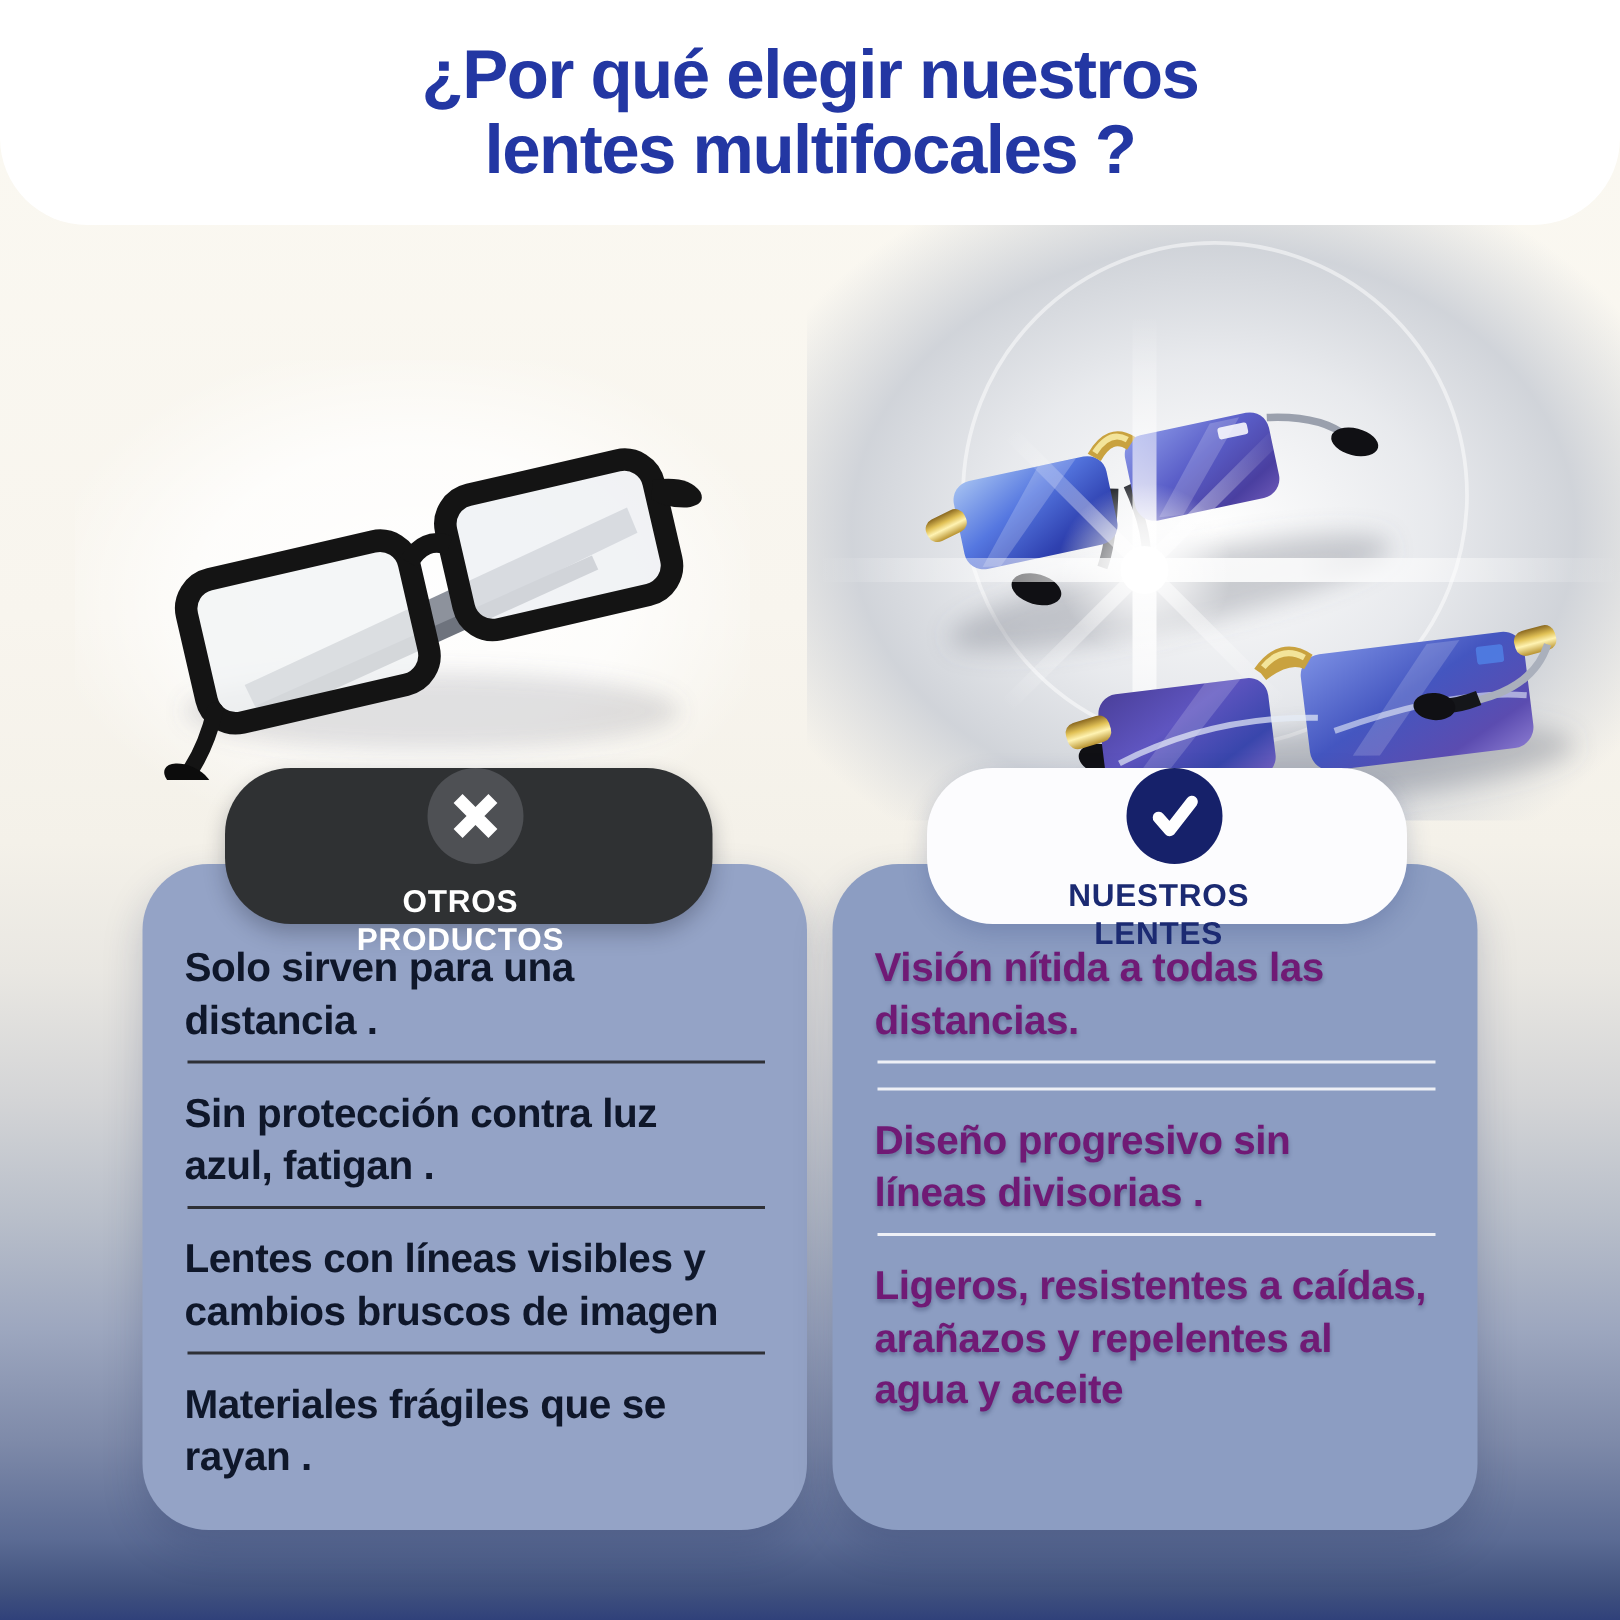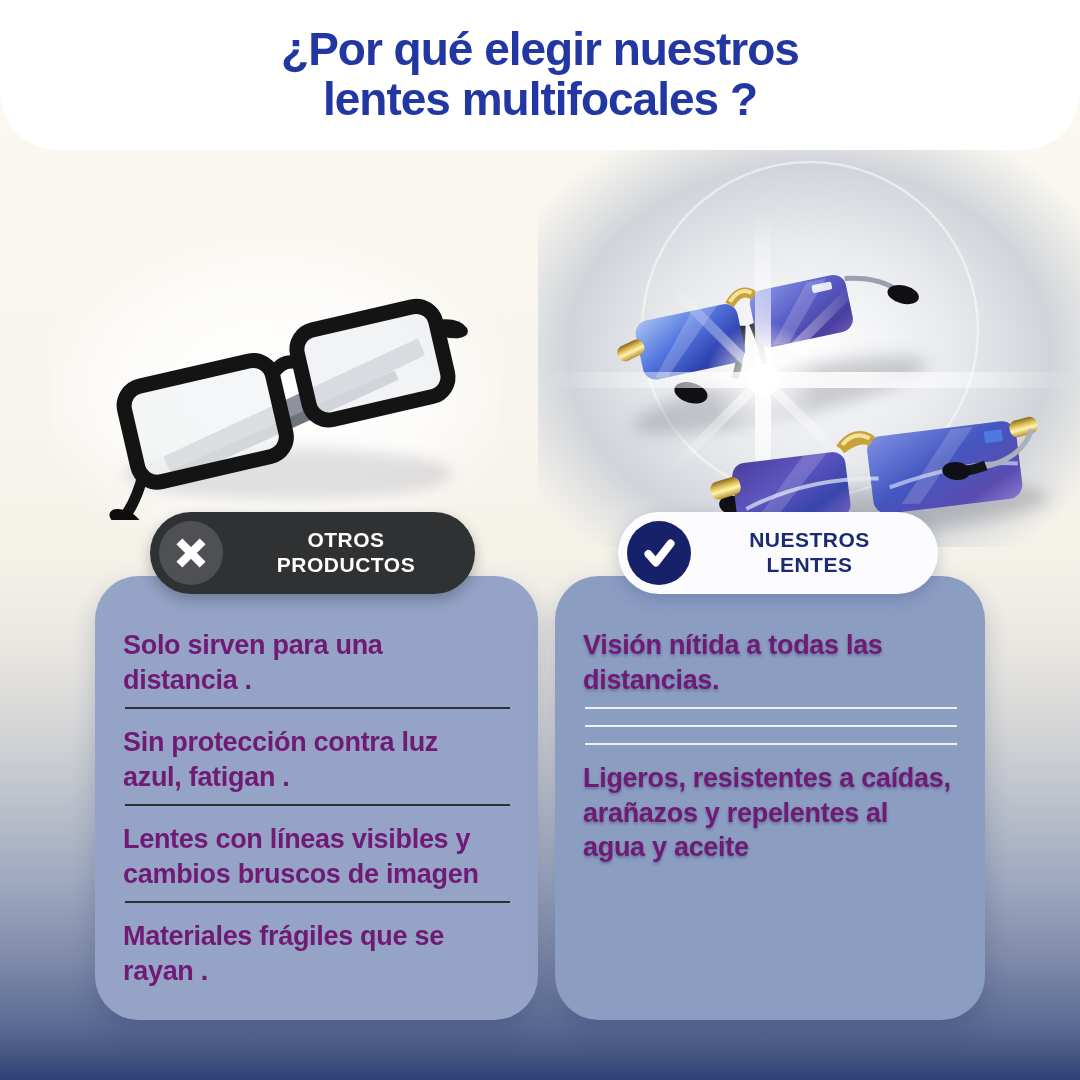--- a/index.html
+++ b/index.html
@@ -30,22 +30,22 @@
     background:radial-gradient(ellipse at 50% 50%, rgba(255,255,255,.95) 0%, rgba(255,255,255,.75) 45%, rgba(255,255,255,0) 78%);
   }
   .glow-right{
     left:538px;top:142px;width:542px;height:405px;
     background:radial-gradient(ellipse at 50% 52%, rgba(255,255,255,.97) 0%, rgba(231,233,237,.95) 38%, rgba(204,208,215,.9) 63%, rgba(204,208,215,0) 86%);
   }
   .black-glasses{position:absolute;left:98px;top:278px;width:372px;height:242px;z-index:2;}
   .blue-glasses{position:absolute;left:545px;top:150px;width:535px;height:400px;z-index:2;}
   
   .pill{
-    position:absolute;top:512px;height:82px;border-radius:44px;z-index:6;
-    display:flex;align-items:center;padding-left:9px;gap:14px;box-sizing:border-box;
+    position:absolute;top:512px;height:104px;border-radius:44px;z-index:6;
+    display:flex;align-items:center;padding-left:9px;gap:14px;box-sizing:border-box;flex-direction:column;
   }
   .pill-dark{
     left:150px;width:325px;background:#2f3133;
     box-shadow:0 6px 14px rgba(20,25,40,.28);
   }
   .pill-light{
     left:618px;width:320px;background:#fcfcfe;
     box-shadow:0 6px 16px rgba(40,60,120,.22);
     gap:10px;
   }
@@ -67,21 +67,21 @@
     position:absolute;top:576px;height:444px;border-radius:44px;z-index:4;
     box-sizing:border-box;padding:52px 26px 0 28px;
     box-shadow:0 12px 26px rgba(30,45,90,.22);
   }
   .panel-left{left:95px;width:443px;background:#94a3c6;}
   .panel-right{left:555px;width:430px;background:#8c9dc2;}
   .item{
     margin:0;font-weight:bold;font-size:27px;line-height:1.28;
     letter-spacing:-.3px;white-space:pre-line;
   }
-  .panel-left .item{color:#701a75;}
+  .panel-left .item{color:#0f172a;}
   .panel-right .item{color:#701a75;text-shadow:0 2px 3px rgba(25,35,75,.35);}
   .divider{height:2px;margin:10px 2px 16px 2px;border:none;}
   .panel-left .divider{background:#2e3036;}
   .panel-right .divider{background:rgba(255,255,255,.85);}
 </style>
 </head>
 <body>
 
 <div class="canvas">
 
@@ -263,19 +263,21 @@
     <div class="divider"></div>
     <p class="item">Materiales frágiles que se
 rayan .</p>
   </section>
 
   <section class="panel panel-right">
     <p class="item">Visión nítida a todas las
 distancias.</p>
     <div class="divider"></div>
     <div class="divider"></div>
+    <p class="item">Diseño progresivo sin
+líneas divisorias .</p>
     <div class="divider"></div>
     <p class="item">Ligeros, resistentes a caídas,
 arañazos y repelentes al
 agua y aceite</p>
   </section>
 
 </div>
 
 </body></html>

